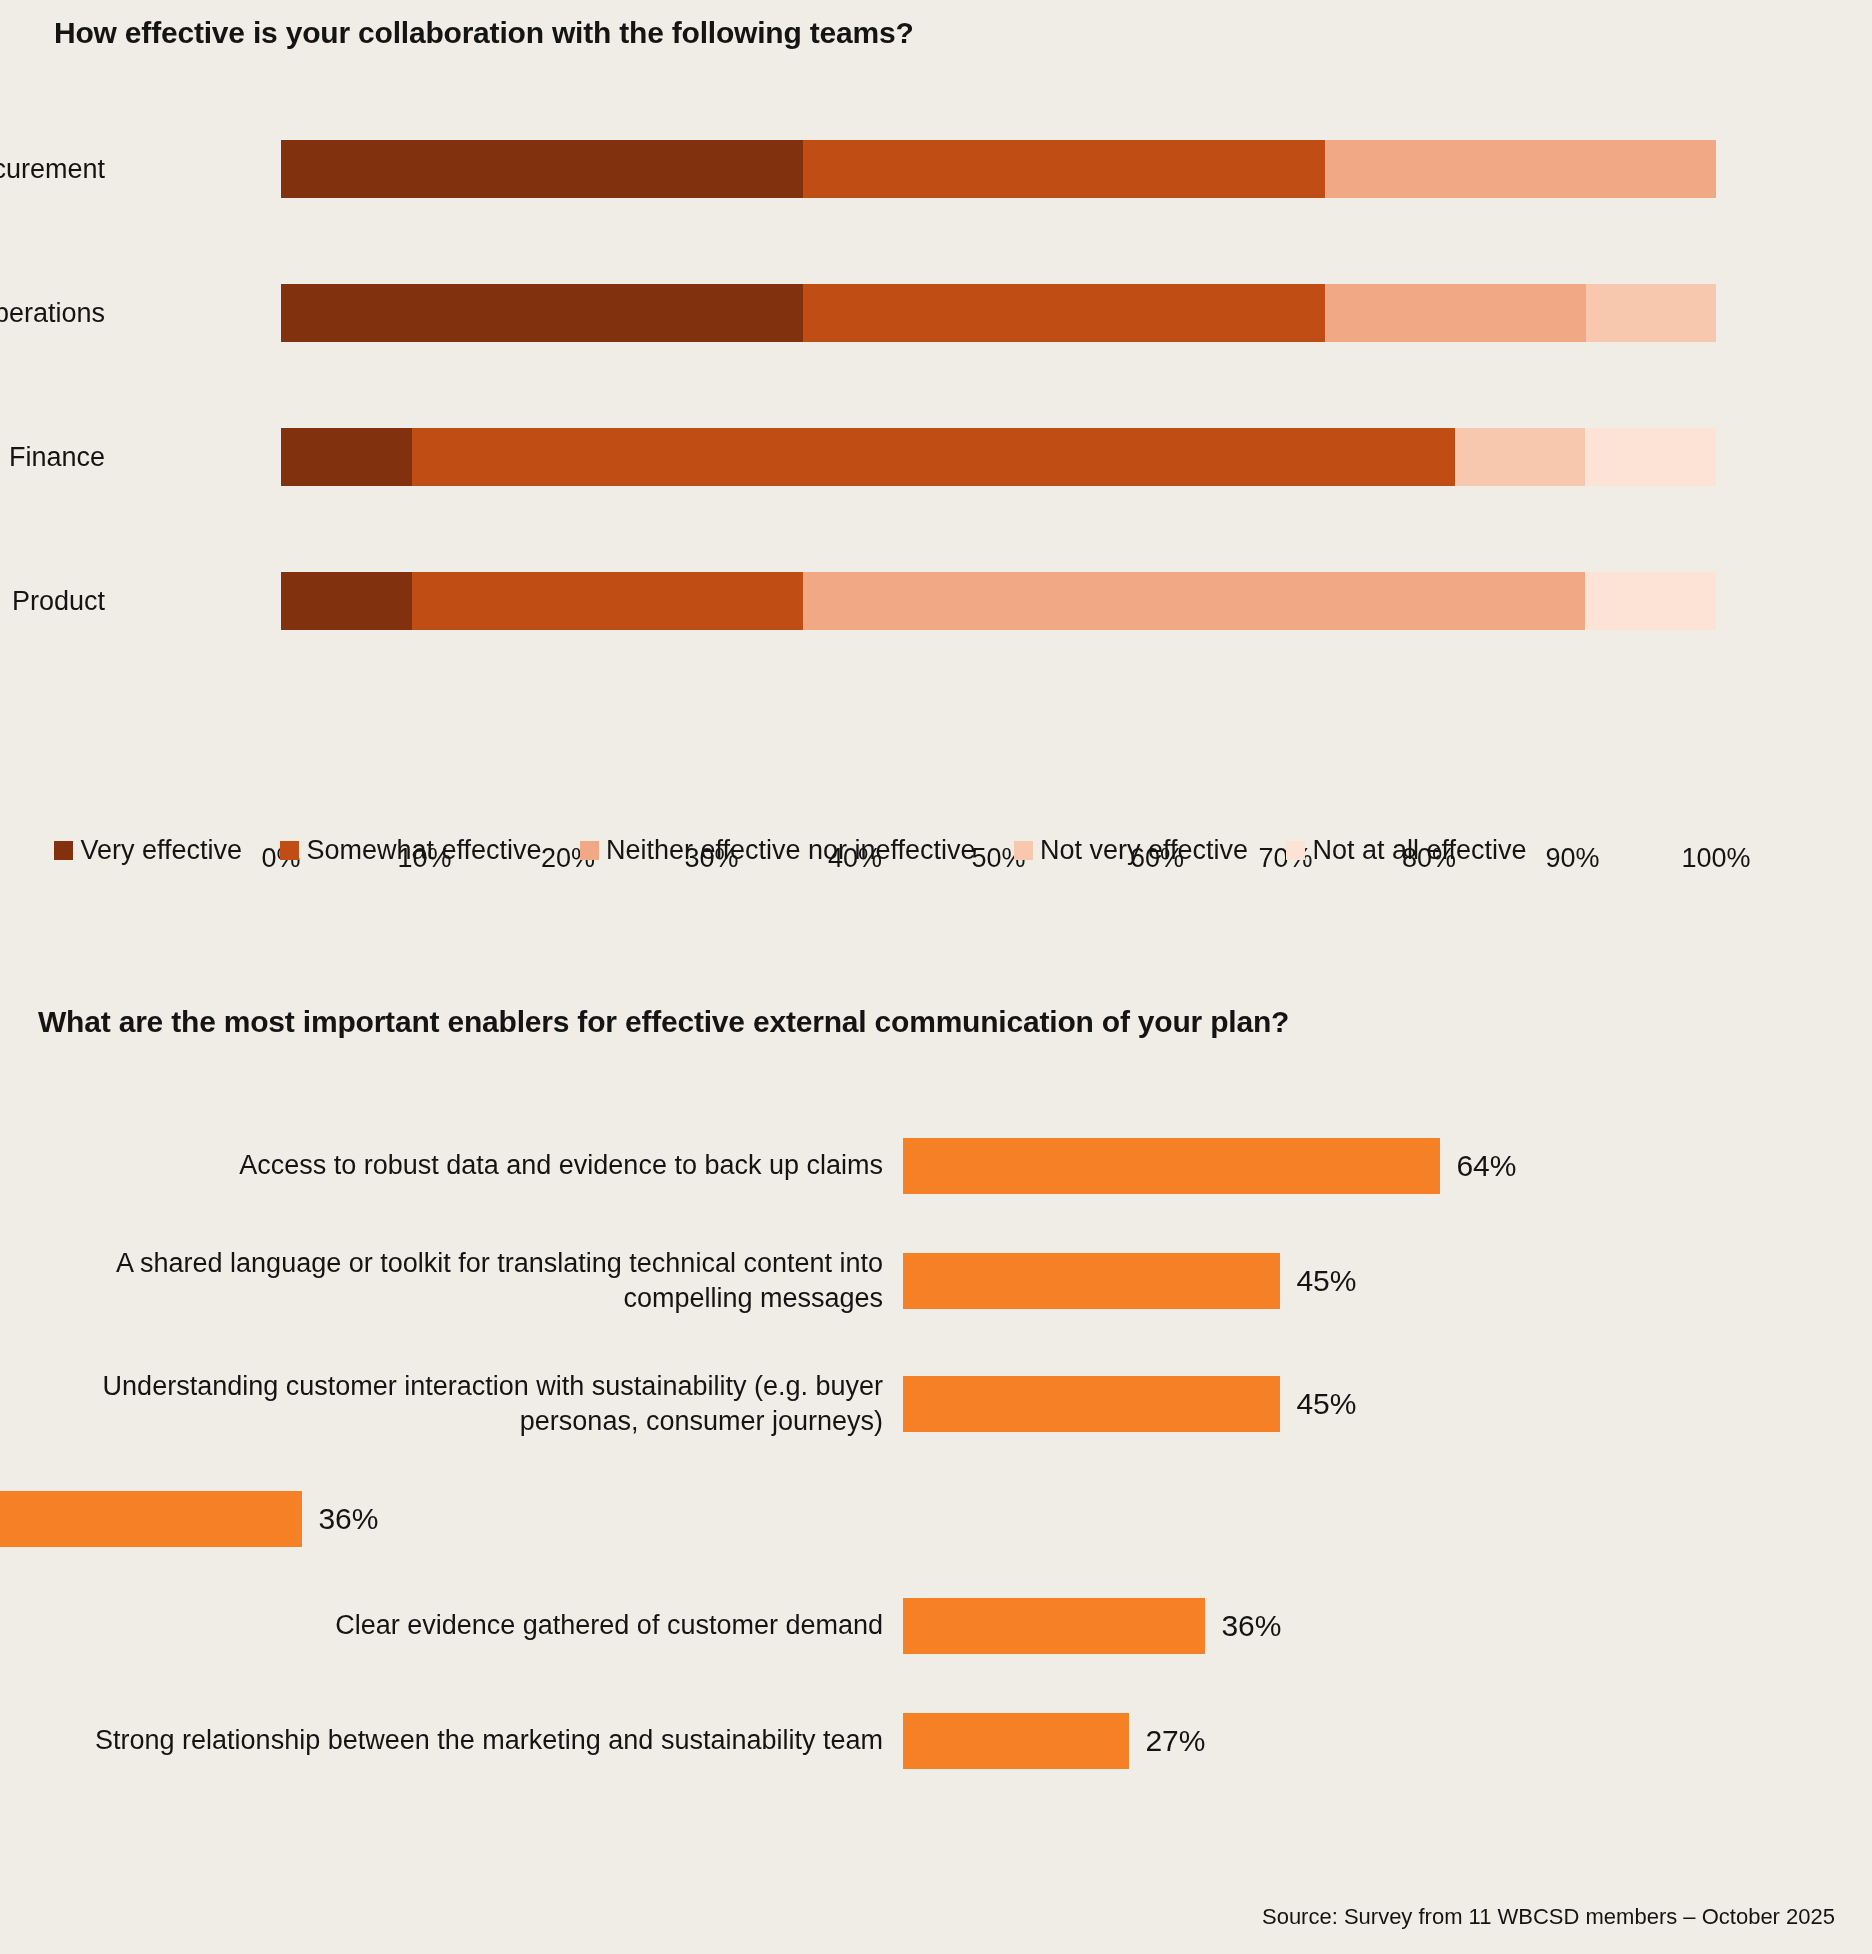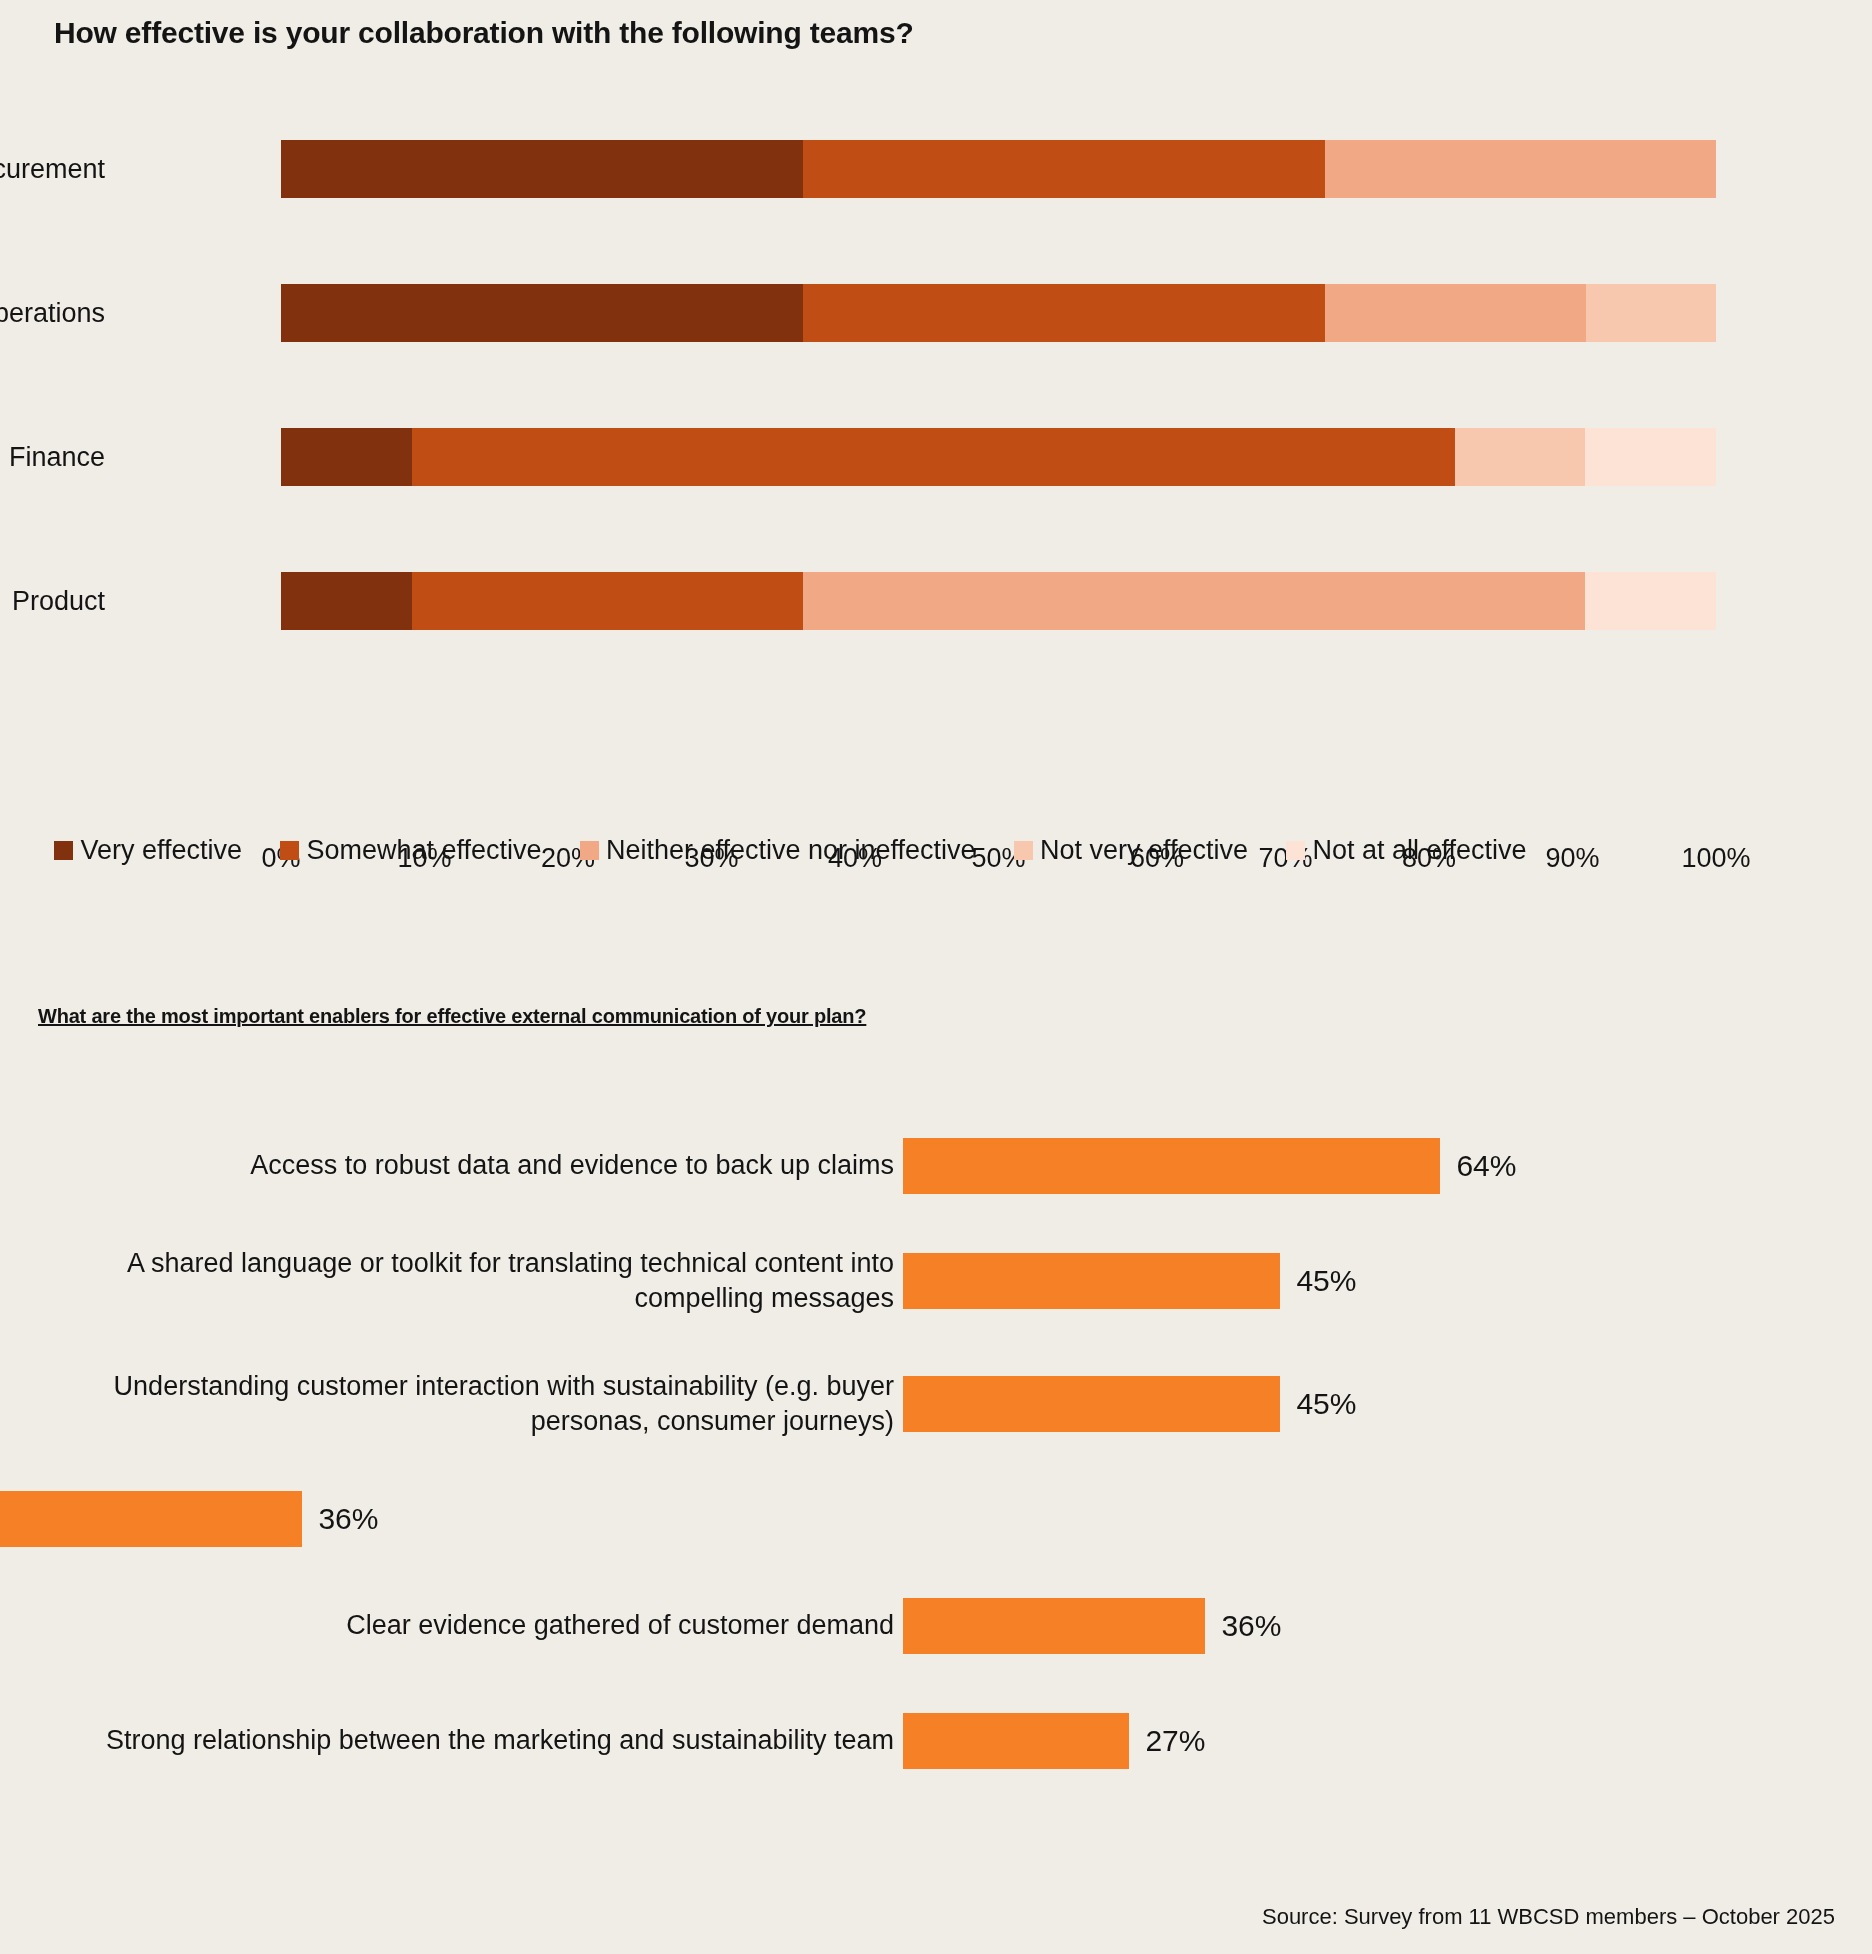--- a/index.html
+++ b/index.html
@@ -22,21 +22,21 @@
   
   .section-1 { position: absolute; left: 16px; top: 0; width: 1873px; height: 921px; }
 
   .chart-title {
     position: absolute;
     font-weight: bold;
     color: #141414;
     letter-spacing: -0.2px;
   }
   #title-1 { left: 38px; top: 16.4px; font-size: 30px; }
-  #title-2 { left: 38px; top: 1005px; font-size: 20px; text-decoration: underline; }
+  #title-2 { left: 38px; top: 1005px; font-size: 30px; }
 
   .stacked-plot {
     position: absolute;
     left: 0; top: 140px;
     width: 1873px; height: 543px;
   }
 
   .stk-row {
     position: absolute;
     left: 0;
@@ -110,21 +110,21 @@
     width: 1873px;
   }
   .hbar-row {
     position: relative;
     width: 1873px;
     display: flex;
     align-items: center;
   }
   .hbar-label {
     width: 903px;
-    padding-right: 9px;
+    padding-right: 20px;
     text-align: right;
     font-size: 27px;
     line-height: 1.26;
     color: #141414;
   }
   .hbar-bar {
     height: 56px;
     background: #f58025;
     flex: none;
   }

